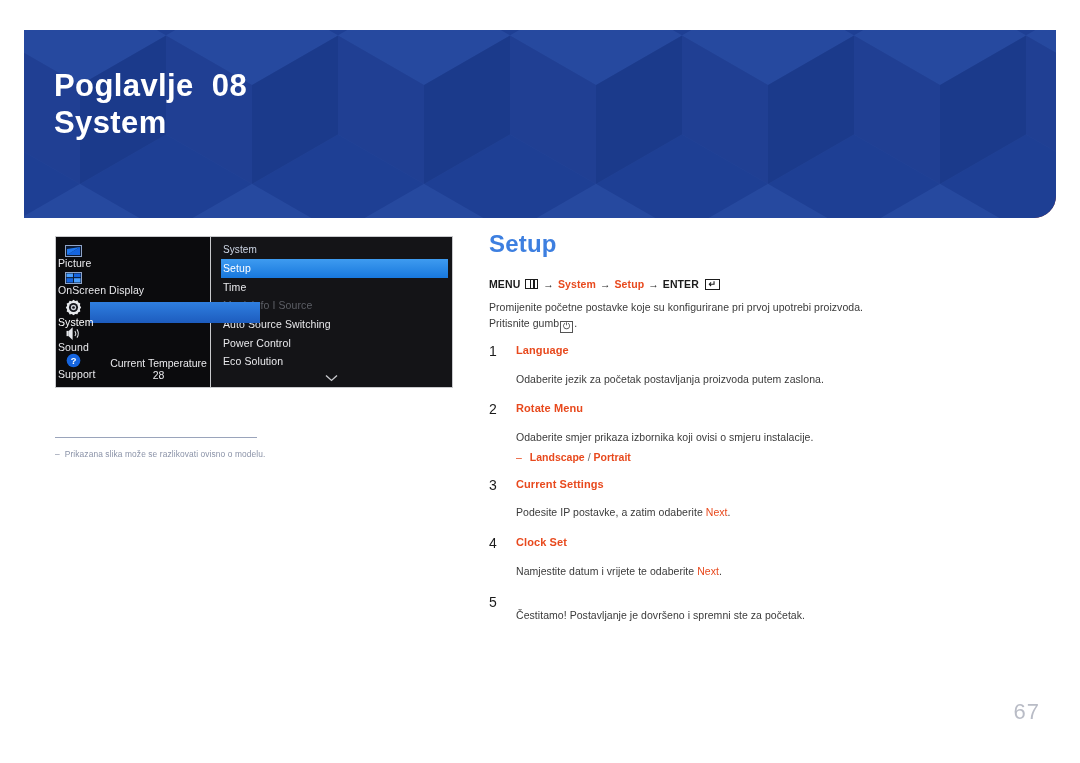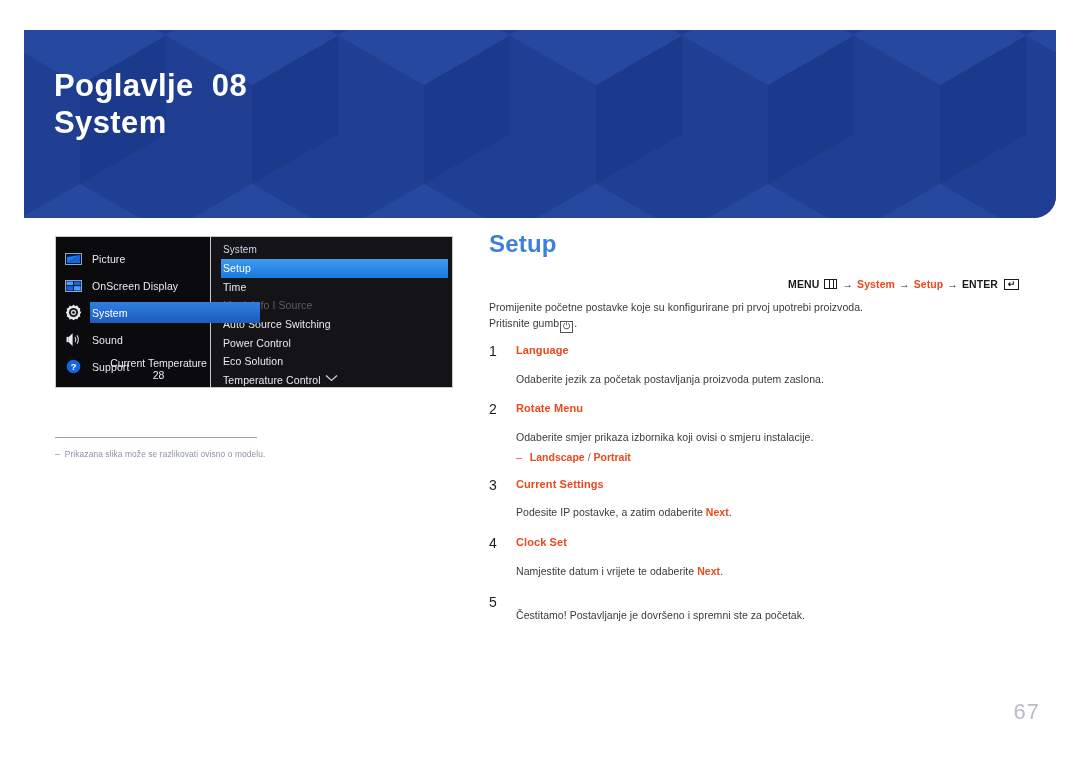--- a/index.html
+++ b/index.html
@@ -69,23 +69,23 @@
     box-sizing: border-box;
   }
   .osd-left-list {
     position: absolute;
     left: 0;
     top: 8px;
     right: 0;
   }
   .osd-row {
     display: flex;
-    align-items: center;
     height: 27px;
     position: relative;
+    flex-direction: column;
   }
   .osd-row .ico {
     width: 34px;
     min-width: 34px;
     display: flex;
     align-items: center;
     justify-content: center;
   }
   .osd-row .lbl {
     font-size: 10.5px;
@@ -210,21 +210,20 @@
   .path-line {
     font-size: 10.5px;
     font-weight: bold;
     color: #1b1b1b;
     margin-bottom: 9px;
     display: flex;
     align-items: center;
     flex-wrap: wrap;
     gap: 4px;
     letter-spacing: 0.1px;
-    justify-content: flex-end;
   }
   .path-line .accent { color: #e8491d; }
   .path-line .arrow { color: #1b1b1b; font-weight: normal; }
   .icon-menu-glyph {
     display: inline-flex;
     width: 13px;
     height: 10px;
     border: 1.3px solid #1b1b1b;
     box-sizing: border-box;
     position: relative;
@@ -294,21 +293,21 @@
     letter-spacing: 0.1px;
   }
   .step-desc {
     font-size: 10.5px;
     color: #3a3a3a;
     line-height: 1.5;
     margin-top: 14px;
     margin-bottom: 12px;
     letter-spacing: 0.05px;
   }
-  .step-desc .accent { color: #e8491d; font-weight: bold; }
+  .step-desc .accent { color: #e8491d; font-weight: normal; }
   .sub-bullet {
     display: flex;
     gap: 8px;
     margin-top: -8px;
     margin-bottom: 10px;
     font-size: 10.5px;
     line-height: 1.4;
   }
   .sub-bullet .dash { color: #e8491d; }
   .sub-bullet .accent { color: #e8491d; font-weight: bold; margin-top: 13px; }
@@ -432,23 +431,20 @@
     </div>
     <div class="osd-item">
       <span>Auto Source Switching</span>
     </div>
     <div class="osd-item">
       <span>Power Control</span>
     </div>
     <div class="osd-item">
       <span>Eco Solution</span>
     </div>
-    <div class="osd-item">
-      <span>Temperature Control</span>
-    </div>
 
     <div class="osd-chevron">
       <svg width="13" height="8" viewBox="0 0 13 8">
         <path d="M1 1.4 L6.5 6.4 L12 1.4" fill="none" stroke="#c8c9cd" stroke-width="1.4"></path>
       </svg>
     </div>
   </div>
 </div>
 
 <div class="footnote-rule"></div>

